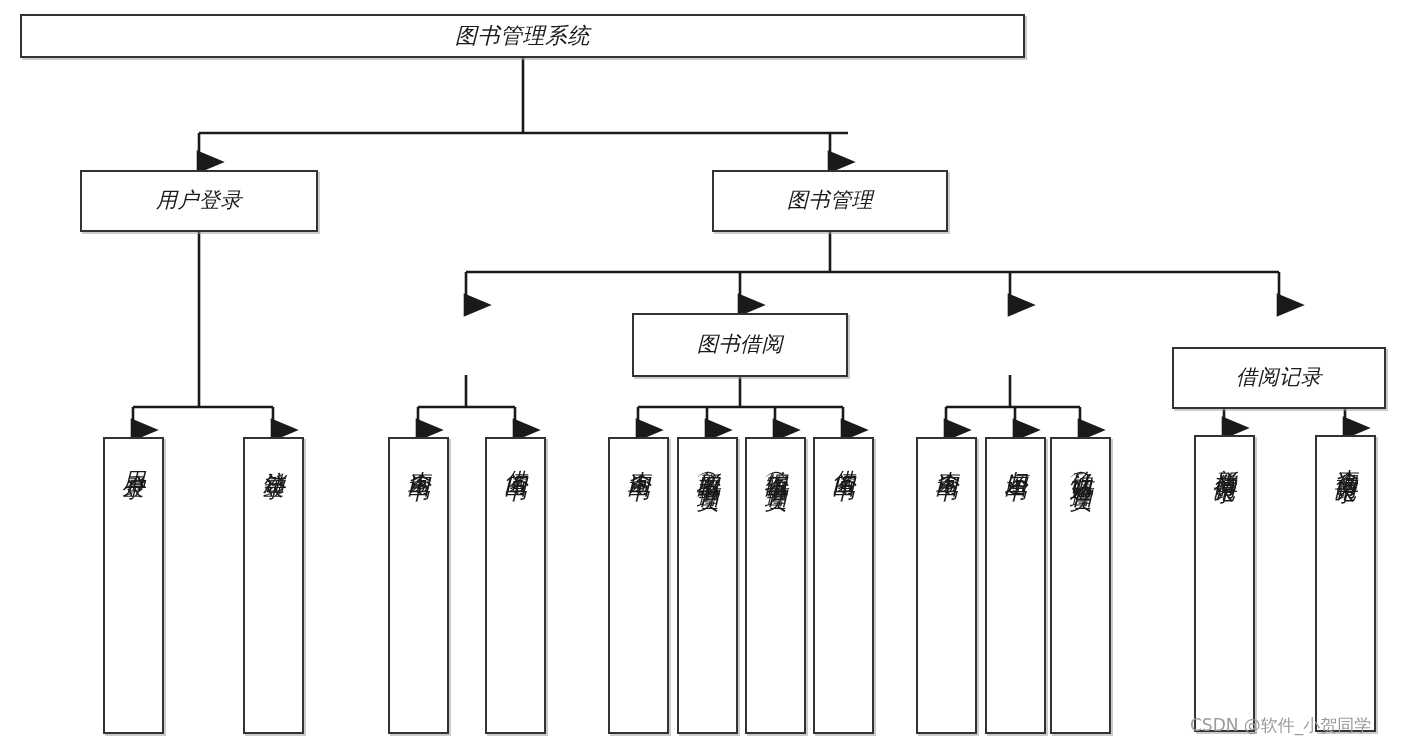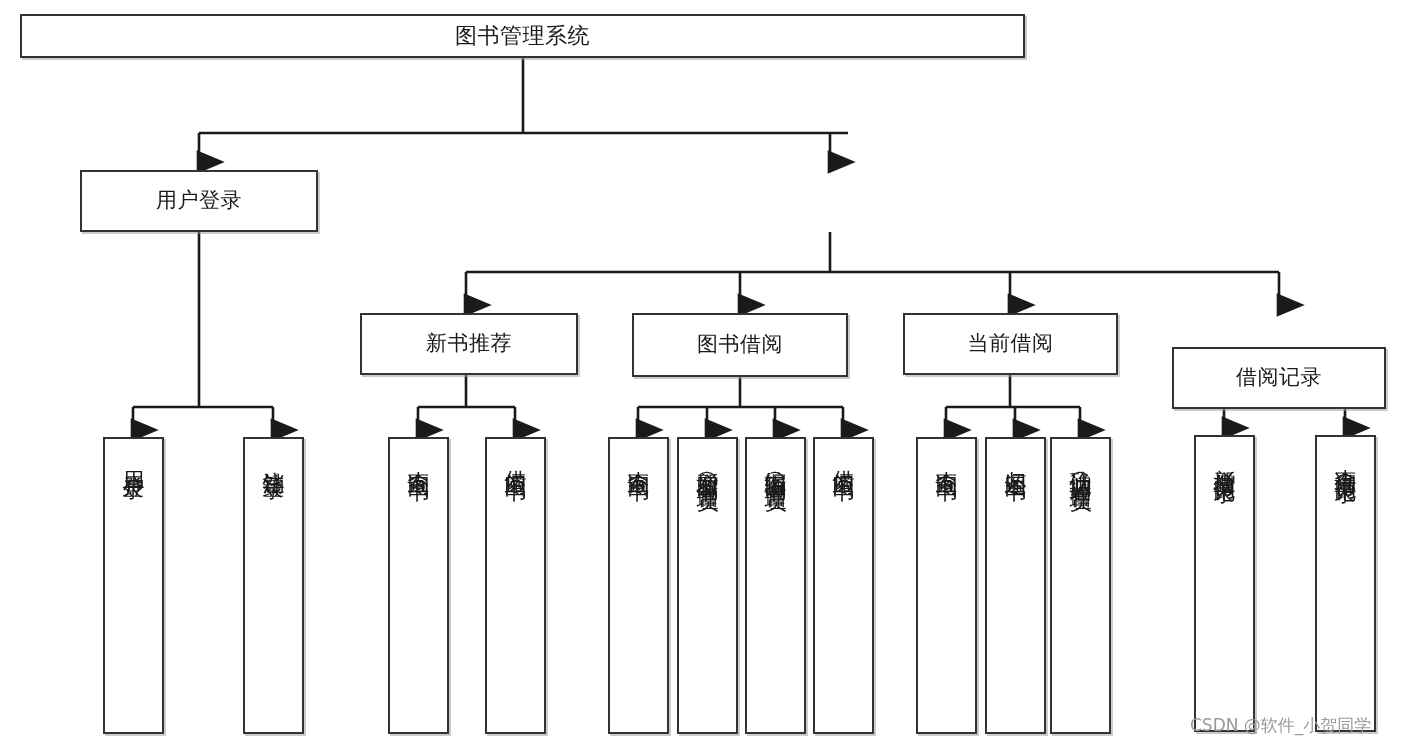--- a/index.html
+++ b/index.html
@@ -35,20 +35,21 @@
     display: flex;
     align-items: center;
     justify-content: center;
     color: #1a1a1a;
   }
   .node .lbl {
     display: block;
     text-align: center;
     line-height: 1.12;
     white-space: pre;
+    font-style: italic;
   }
   
   .node.horiz .lbl {
     font-size: 21px;
     letter-spacing: 0.5px;
   }
   .node.root .lbl {
     font-size: 22px;
   }
   
@@ -127,29 +128,26 @@
     </g>
   </svg>
 
   <div class="node horiz root" style="left:20px; top:14px; width:1005px; height:44px;">
     <span class="lbl">图书管理系统</span>
   </div>
 
   <div class="node horiz" style="left:80px; top:170px; width:238px; height:62px;">
     <span class="lbl">用户登录</span>
   </div>
+  <div class="node horiz" style="left:712px; top:170px; width:236px; height:62px;">
+    <span class="lbl">图书管理</span>
+  </div>
 
-  <div class="node horiz" style="left:360px; top:313px; width:218px; height:62px;">
-    <span class="lbl">新书推荐</span>
-  </div>
   <div class="node horiz" style="left:632px; top:313px; width:216px; height:64px;">
     <span class="lbl">图书借阅</span>
-  </div>
-  <div class="node horiz" style="left:903px; top:313px; width:215px; height:62px;">
-    <span class="lbl">当前借阅</span>
   </div>
   <div class="node horiz" style="left:1172px; top:313px; width:214px; height:62px;margin-top:34px;">
     <span class="lbl">借阅记录</span>
   </div>
 
   <div class="node vert" style="left:103px; top:437px; width:61px; height:297px;">
     <span class="lbl">用户登录</span>
   </div>
   <div class="node vert" style="left:243px; top:437px; width:61px; height:297px;">
     <span class="lbl">注销登录</span>

